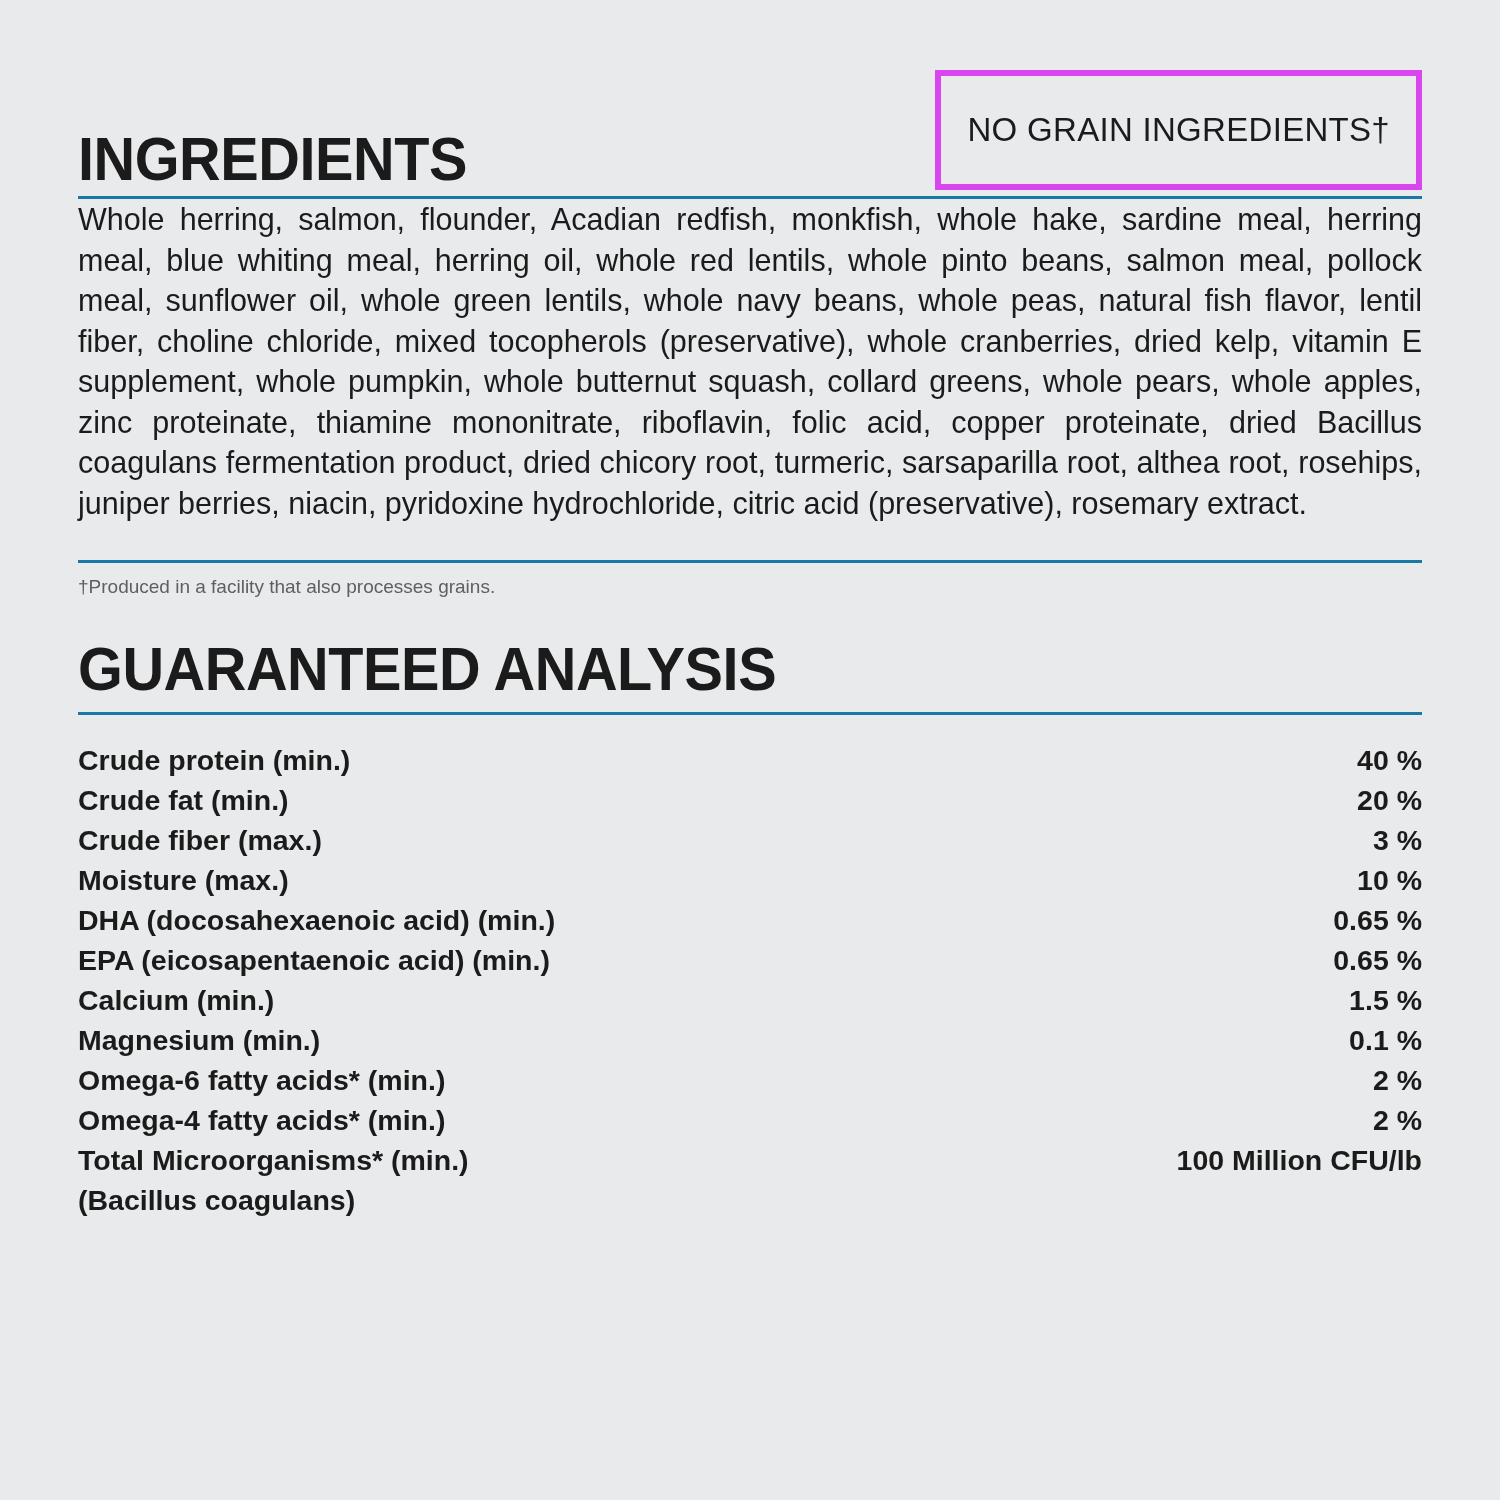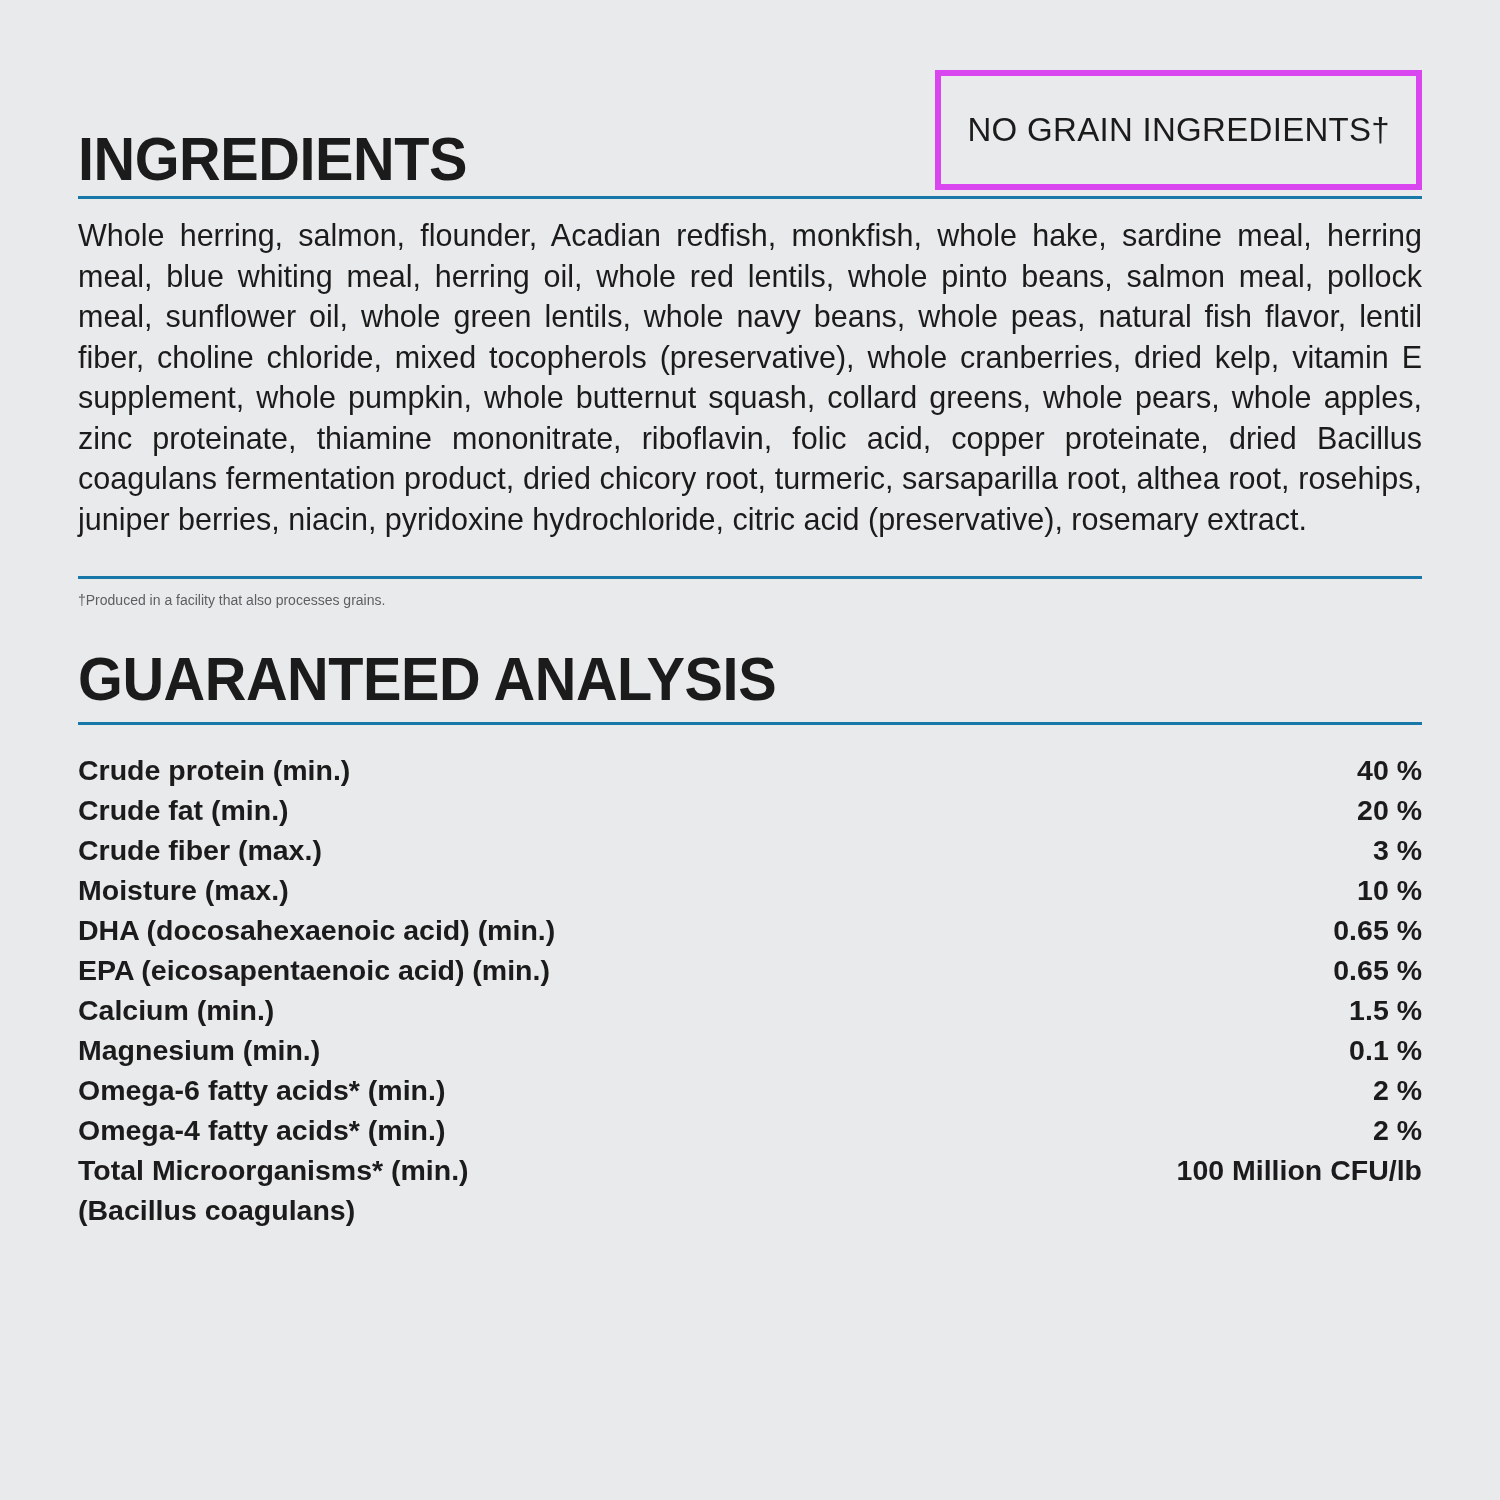--- a/index.html
+++ b/index.html
@@ -59,34 +59,34 @@
 
   .rule {
     height: 3px;
     background: #1878a8;
     width: 100%;
   }
   .rule-top { margin-top: 6px; }
 
   
   .ingredients-body {
-    margin-top: 16px;
+    margin-top: 0;
     font-size: 30.5px;
     line-height: 1.33;
     color: #1b1b1b;
     text-align: justify;
     text-align-last: left;
     word-spacing: 0px;
   }
 
   .rule-mid { margin-top: 36px; }
 
   .footnote {
     margin-top: 13px;
-    font-size: 14px;
+    font-size: 19px;
     color: #5d6063;
   }
 
   
   .ga-title-wrap {
     margin-top: 40px;
   }
   .ga-title {
     font-family: "Liberation Sans Narrow", "Liberation Sans", sans-serif;
     font-weight: bold;

